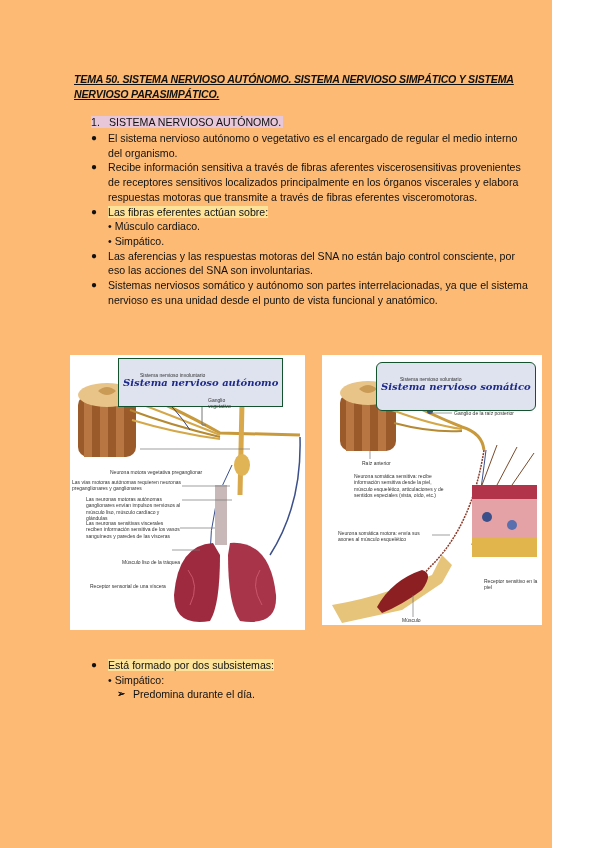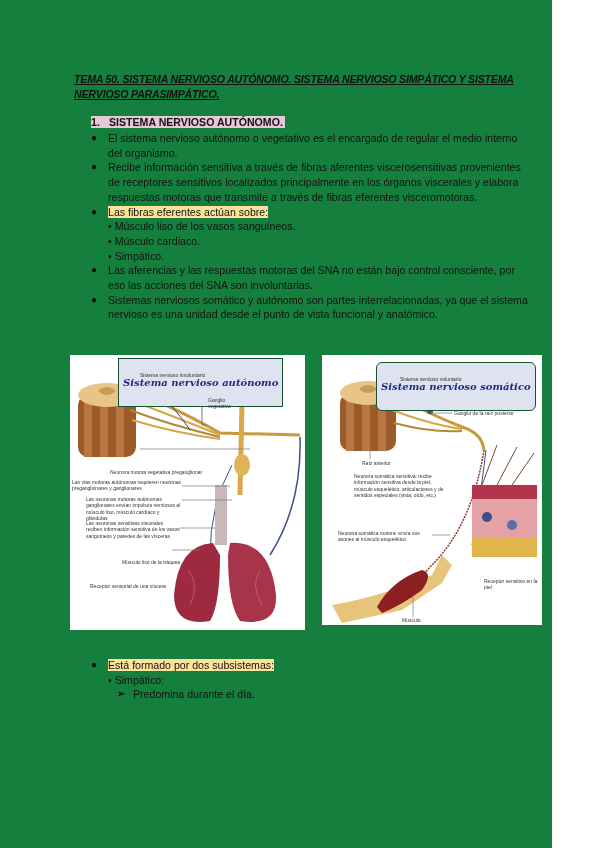--- a/index.html
+++ b/index.html
@@ -1,24 +1,24 @@
 <!DOCTYPE html>
 <html><head>
 <meta charset="utf-8">
 <style>
   html, body { margin:0; padding:0; background:#ffffff; }
   body { width:600px; height:848px; position:relative; overflow:hidden;
          font-family:"Liberation Sans", sans-serif; color:#111; }
-  .page { position:absolute; left:0; top:0; width:552px; height:848px; background:#15803d; }
+  .page { position:absolute; left:0; top:0; width:552px; height:848px; background:#fdba74; }
 
   .title { position:absolute; left:74px; top:72px; width:460px;
            font-size:10.6px; line-height:15px; font-weight:bold; font-style:italic;
            text-decoration:underline; letter-spacing:-0.2px; color:#111; }
 
-  .sec-heading { position:absolute; left:91px; top:115px; font-size:10.6px; font-weight:bold;
+  .sec-heading { position:absolute; left:91px; top:115px; font-size:10.6px; font-weight:normal;
                  line-height:14px; }
   .sec-heading .hl { background:#e8c7d8; padding:0 2px 0 0; }
   .sec-heading .num { display:inline-block; width:18px; }
 
   .block { position:absolute; left:91px; width:440px; font-size:10.6px; line-height:14.7px; }
   .bul { position:relative; padding-left:17px; }
   .bul .dot { position:absolute; left:0; top:0; font-size:10px; }
   .hl-y { background:#fde39a; }
   .sub { padding-left:17px; }
   .sub2 { position:relative; padding-left:42px; }
@@ -42,21 +42,20 @@
   <div class="title">TEMA 50. SISTEMA NERVIOSO AUTÓNOMO. SISTEMA NERVIOSO SIMPÁTICO Y SISTEMA NERVIOSO PARASIMPÁTICO.</div>
 
   <div class="sec-heading">
     <span class="hl"><span class="num">1.</span><span>SISTEMA NERVIOSO AUTÓNOMO.</span></span>
   </div>
 
   <div class="block" style="top:131px;">
     <div class="bul"><span class="dot">●</span><span>El sistema nervioso autónomo o vegetativo es el encargado de regular el medio interno del organismo.</span></div>
     <div class="bul"><span class="dot">●</span><span>Recibe información sensitiva a través de fibras aferentes viscerosensitivas provenientes de receptores sensitivos localizados principalmente en los órganos viscerales y elabora respuestas motoras que transmite a través de fibras eferentes visceromotoras.</span></div>
     <div class="bul"><span class="dot">●</span><span class="hl-y">Las fibras eferentes actúan sobre:</span></div>
-    <div class="sub">• Músculo liso de los vasos sanguíneos.</div>
     <div class="sub">• Músculo cardiaco.</div>
     <div class="sub">• Simpático.</div>
     <div class="bul"><span class="dot">●</span><span>Las aferencias y las respuestas motoras del SNA no están bajo control consciente, por eso las acciones del SNA son involuntarias.</span></div>
     <div class="bul"><span class="dot">●</span><span>Sistemas nerviosos somático y autónomo son partes interrelacionadas, ya que el sistema nervioso es una unidad desde el punto de vista funcional y anatómico.</span></div>
   </div>
 
   <div class="fig fig-left">
     <svg width="235" height="275" viewBox="0 0 235 275">
 
       <rect x="8" y="40" width="58" height="62" rx="10" fill="#9b5a2a"></rect>

